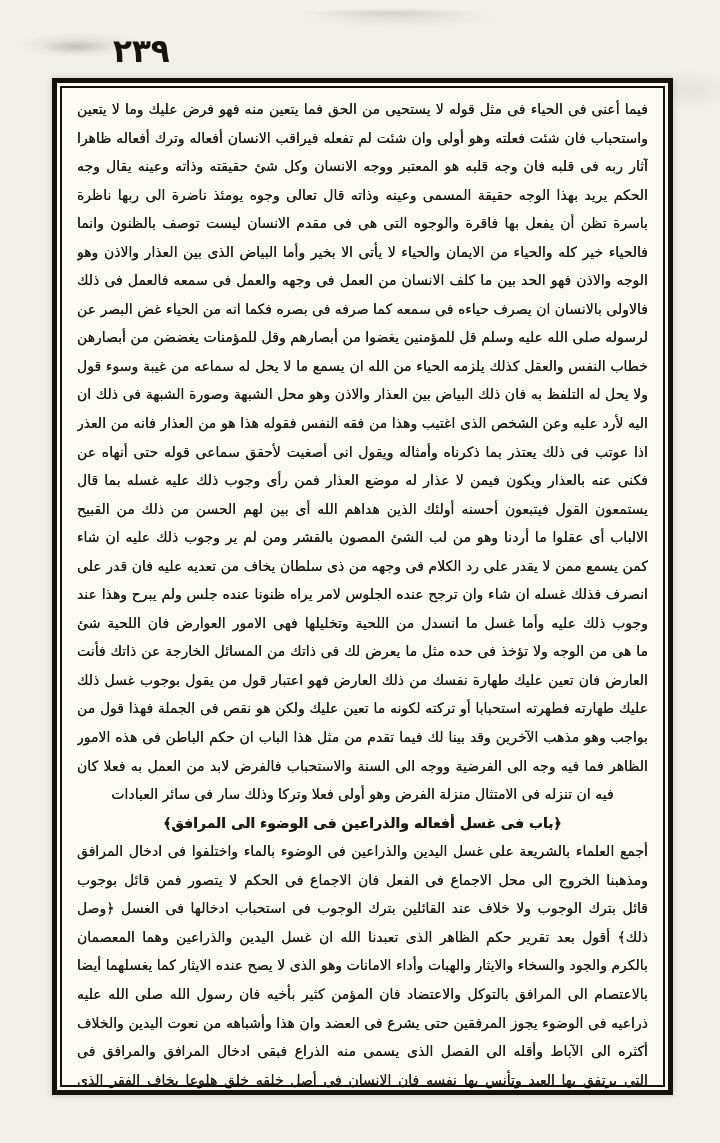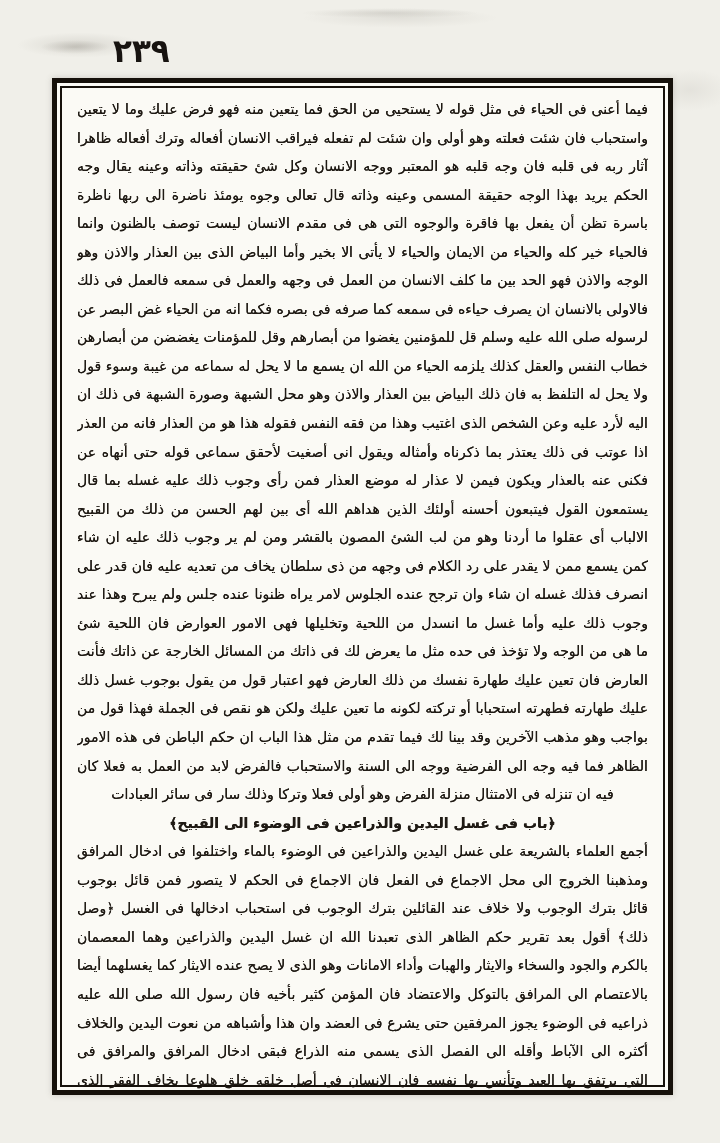--- a/index.html
+++ b/index.html
@@ -104,21 +104,21 @@
           <div class="line justify">الالباب أى عقلوا ما أردنا وهو من لب الشئ المصون بالقشر ومن لم ير وجوب ذلك عليه ان شاء غسل وان شاء ترك</div>
           <div class="line justify">كمن يسمع ممن لا يقدر على رد الكلام فى وجهه من ذى سلطان يخاف من تعديه عليه فان قدر على القيام من مجلسه</div>
           <div class="line justify">انصرف فذلك غسله ان شاء وان ترجح عنده الجلوس لامر يراه ظنونا عنده جلس ولم يبرح وهذا عند من لا يرى</div>
           <div class="line justify">وجوب ذلك عليه وأما غسل ما انسدل من اللحية وتخليلها فهى الامور العوارض فان اللحية شئ يعرض فى الوجه</div>
           <div class="line justify">ما هى من الوجه ولا تؤخذ فى حده مثل ما يعرض لك فى ذاتك من المسائل الخارجة عن ذاتك فأنت فيها بحكم ذلك</div>
           <div class="line justify">العارض فان تعين عليك طهارة نفسك من ذلك العارض فهو اعتبار قول من يقول بوجوب غسل ذلك وان لم يتعين</div>
           <div class="line justify">عليك طهارته فطهرته استحبابا أو تركته لكونه ما تعين عليك ولكن هو نقص فى الجملة فهذا قول من يقول ليس</div>
           <div class="line justify">بواجب وهو مذهب الآخرين وقد بينا لك فيما تقدم من مثل هذا الباب ان حكم الباطن فى هذه الامور بخلاف حكم</div>
           <div class="line justify">الظاهر فما فيه وجه الى الفرضية ووجه الى السنة والاستحباب فالفرض لابد من العمل به فعلا كان أو تركا وغير الفرض</div>
           <div class="line center">فيه ان تنزله فى الامتثال منزلة الفرض وهو أولى فعلا وتركا وذلك سار فى سائر العبادات</div>
-          <div class="line heading">﴿باب فى غسل اليدين والذراعين فى الوضوء الى القبيح﴾</div>
+          <div class="line heading">﴿باب فى غسل أفعاله والذراعين فى الوضوء الى المرافق﴾</div>
           <div class="line justify">أجمع العلماء بالشريعة على غسل اليدين والذراعين فى الوضوء بالماء واختلفوا فى ادخال المرافق فى الغسل</div>
           <div class="line justify">ومذهبنا الخروج الى محل الاجماع فى الفعل فان الاجماع فى الحكم لا يتصور فمن قائل بوجوب ادخالها فى الغسل ومن</div>
           <div class="line justify">قائل بترك الوجوب ولا خلاف عند القائلين بترك الوجوب فى استحباب ادخالها فى الغسل ﴿وصل حكم الباطن فى</div>
           <div class="line justify">ذلك﴾ أقول بعد تقرير حكم الظاهر الذى تعبدنا الله ان غسل اليدين والذراعين وهما المعصمان فغسل اليدين</div>
           <div class="line justify">بالكرم والجود والسخاء والايثار والهبات وأداء الامانات وهو الذى لا يصح عنده الايثار كما يغسلهما أيضا مع الذراعين</div>
           <div class="line justify">بالاعتصام الى المرافق بالتوكل والاعتضاد فان المؤمن كثير بأخيه فان رسول الله صلى الله عليه وسلم كان اذا غسل</div>
           <div class="line justify">ذراعيه فى الوضوء يجوز المرفقين حتى يشرع فى العضد وان هذا وأشباهه من نعوت اليدين والخلاف فى حد اليدين</div>
           <div class="line justify">أكثره الى الآباط وأقله الى الفصل الذى يسمى منه الذراع فبقى ادخال المرافق والمرافق فى الباطن هى رؤية الاسباب</div>
           <div class="line justify">التى يرتفق بها العبد وتأنس بها نفسه فان الانسان فى أصل خلقه خلق هلوعا يخاف الفقر الذى تعطيه حقيقته من</div>
         </div>

